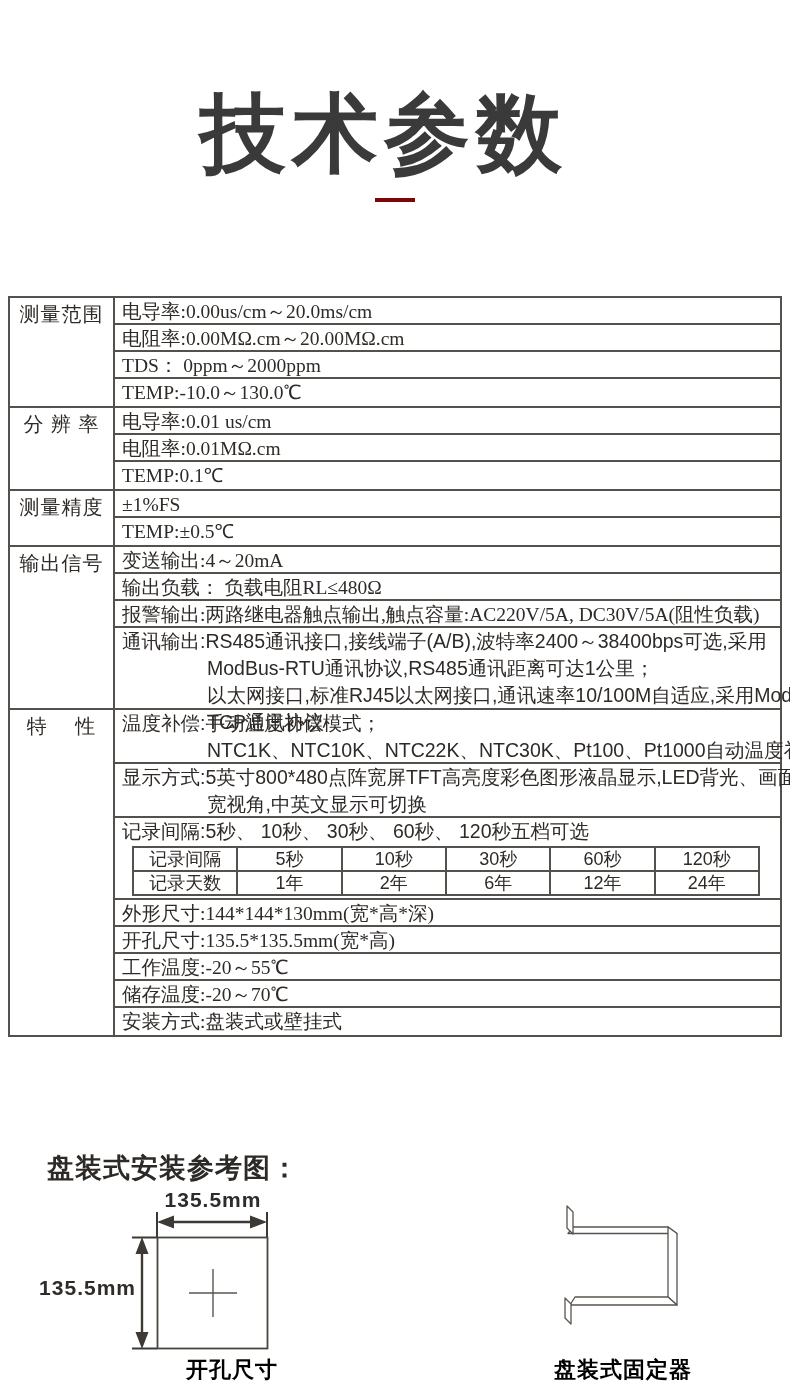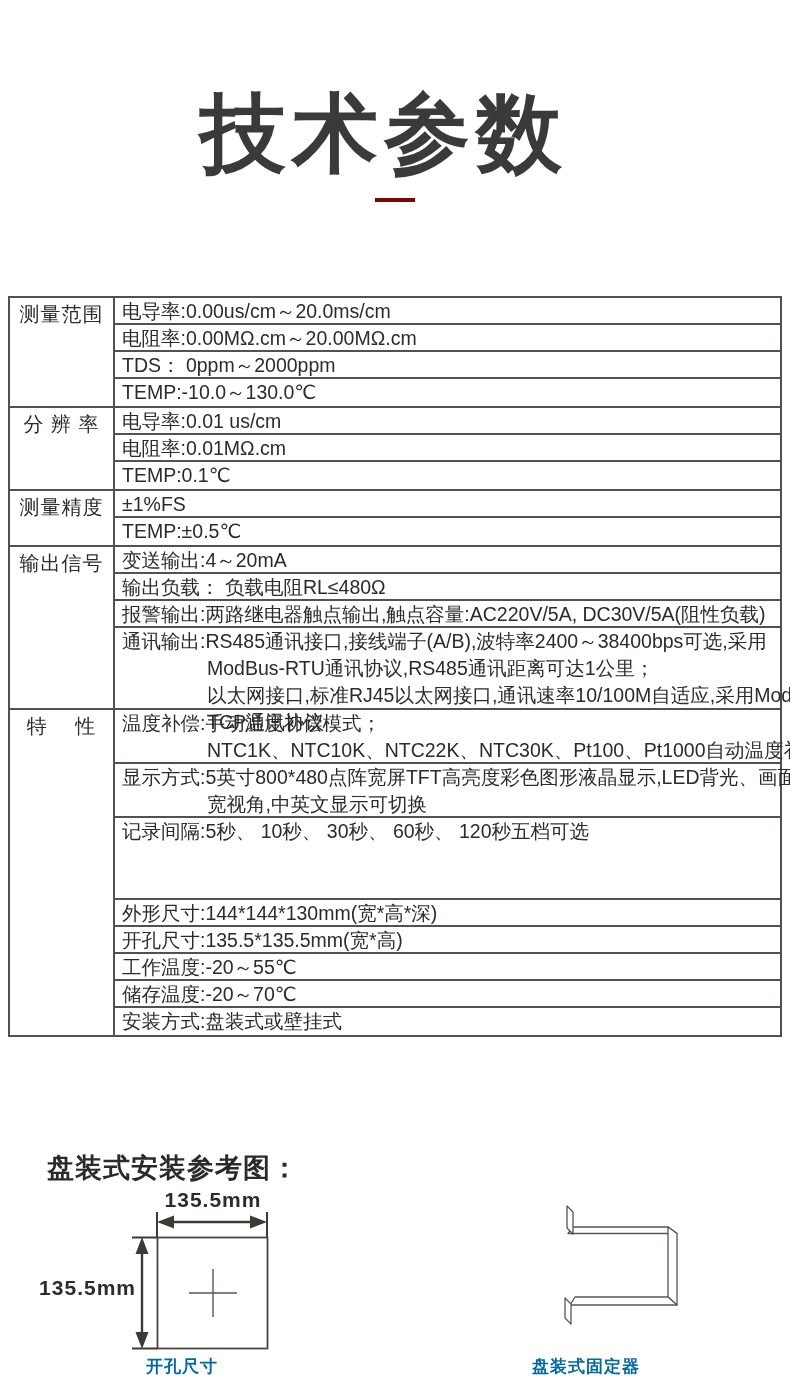--- a/index.html
+++ b/index.html
@@ -30,21 +30,21 @@
     box-sizing:border-box;
   }
   .grows{flex:1;min-width:0;}
   .srow{
     border-bottom:2px solid #54504b;box-sizing:border-box;
     padding-left:7px;white-space:nowrap;
   }
   .srow:last-child{border-bottom:none;}
   .ln{line-height:27px;height:27px;}
   .ind{padding-left:85px;}
-  .h1{height:27px;}
+  .h1{height:27px;font-family:Liberation Serif, serif;}
   .h2{height:54px;}
   .h4{height:80px;}
   .rec{height:82px;}
   
   .rectab{
     border-collapse:collapse;table-layout:fixed;
     margin:1px 0 0 10px;width:628px;
   }
   .rectab td{
     border:2px solid #54504b;text-align:center;
@@ -54,21 +54,21 @@
   .mount-heading{
     position:absolute;left:47px;top:1130px;
     font-size:27px;font-weight:700;color:#2c2926;letter-spacing:1px;margin-top:20px;
   }
   .dim-label{
     position:absolute;font-size:21px;font-weight:700;color:#2f2b28;letter-spacing:1px;
   }
   .dim-label.top{left:157px;top:1188px;width:112px;text-align:center;}
   .dim-label.left{left:38px;top:1276px;width:98px;text-align:right;}
   .diagram-caption{
-    position:absolute;font-size:17px;font-weight:700;color:#0369a1;text-align:left;letter-spacing:1px;
+    position:absolute;font-size:22px;font-weight:700;color:#000000;text-align:right;letter-spacing:1px;
   }
   .cap-cutout{left:146px;top:1355px;width:132px;}
   .cap-fixer{left:532px;top:1355px;width:160px;}
   svg{position:absolute;}
 </style>
 </head>
 <body>
 
 <div class="page-title">技术参数</div>
 <div class="title-dash"></div>
@@ -147,20 +147,40 @@
       <div class="srow h2">
         <div class="ln">温度补偿:手动温度补偿模式；</div>
         <div class="ln ind">NTC1K、NTC10K、NTC22K、NTC30K、Pt100、Pt1000自动温度补偿模式</div>
       </div>
       <div class="srow h2">
         <div class="ln">显示方式:5英寸800*480点阵宽屏TFT高亮度彩色图形液晶显示,LED背光、画面清晰</div>
         <div class="ln ind">宽视角,中英文显示可切换</div>
       </div>
       <div class="srow rec">
         <div class="ln">记录间隔:5秒、 10秒、 30秒、 60秒、 120秒五档可选</div>
+        <table class="rectab">
+          <tbody>
+              <tr>
+            <td>记录间隔</td>
+            <td>5秒</td>
+            <td>10秒</td>
+            <td>30秒</td>
+            <td>60秒</td>
+            <td>120秒</td>
+          </tr>
+          <tr>
+            <td>记录天数</td>
+            <td>1年</td>
+            <td>2年</td>
+            <td>6年</td>
+            <td>12年</td>
+            <td>24年</td>
+          </tr>
+        </tbody>
+          </table>
       </div>
       <div class="srow h1">
           <div class="ln">外形尺寸:144*144*130mm(宽*高*深)</div>
         </div>
       <div class="srow h1">
           <div class="ln">开孔尺寸:135.5*135.5mm(宽*高)</div>
         </div>
       <div class="srow h1">
           <div class="ln">工作温度:-20～55℃</div>
         </div>

